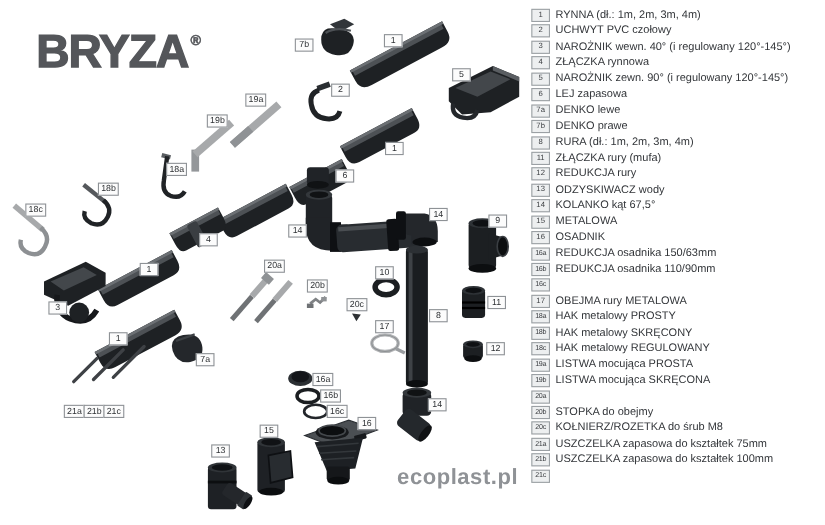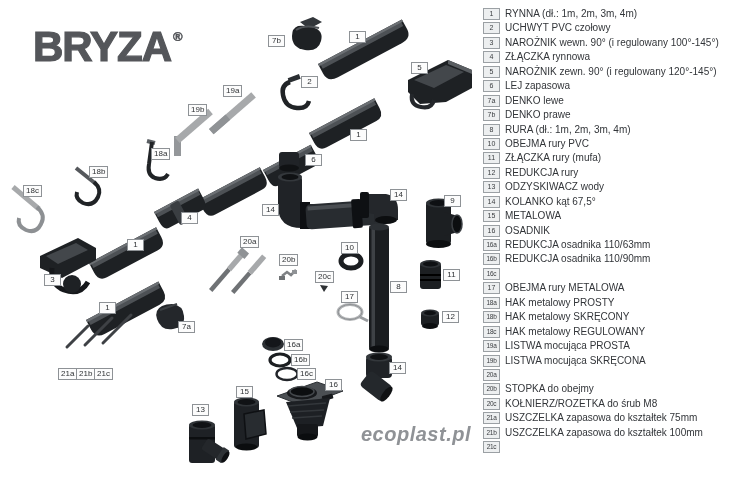--- a/index.html
+++ b/index.html
@@ -2,21 +2,21 @@
 <html><head>
 <meta charset="utf-8">
 <style>
   html,body{margin:0;padding:0;background:#fff;}
   .page{position:relative;width:750px;height:477px;background:#ffffff;overflow:hidden;
         font-family:"Liberation Sans","DejaVu Sans",sans-serif;}
   .logo{position:absolute;left:33px;top:26px;font-weight:bold;font-size:42px;color:#54565a;
         letter-spacing:-1px;-webkit-text-stroke:1.2px #54565a;line-height:1;}
   .logo .reg{font-size:13px;-webkit-text-stroke:0.5px #54565a;position:relative;top:-20px;left:2px;}
   .watermark{position:absolute;left:361px;top:423px;font-size:20px;font-weight:bold;color:#8f9296;
-        letter-spacing:0.5px;font-style:italic;}
+        letter-spacing:0.5px;}
   .diagram-svg{position:absolute;left:0;top:0;}
   .callout{position:absolute;min-width:11px;height:10px;line-height:10px;padding:0 2px;
         border:1px solid #8e9296;background:#fcfcfc;font-size:8px;text-align:center;color:#2e3134;}
   .legend{position:absolute;left:483px;top:8px;width:266px;}
   .legend-row{display:flex;align-items:flex-start;height:14.45px;}
   .num-box{flex:none;width:15px;height:10px;line-height:10px;border:1px solid #9ba0a4;
         background:#edeff0;font-size:7px;text-align:center;color:#3a3d40;margin-right:5px;}
   .num-box.small{font-size:6.5px;letter-spacing:-0.3px;}
   .legend-label{font-size:10px;color:#323539;white-space:nowrap;}
 </style>
@@ -271,21 +271,21 @@
       <div class="legend-row">
         <span class="num-box">1</span>
         <span class="legend-label">RYNNA (dł.: 1m, 2m, 3m, 4m)</span>
       </div>
       <div class="legend-row">
         <span class="num-box">2</span>
         <span class="legend-label">UCHWYT PVC czołowy</span>
       </div>
       <div class="legend-row">
         <span class="num-box">3</span>
-        <span class="legend-label">NAROŻNIK wewn. 90° (i regulowany 100°-145°)</span>
+        <span class="legend-label">NAROŻNIK wewn. 40° (i regulowany 120°-145°)</span>
       </div>
       <div class="legend-row">
         <span class="num-box">4</span>
         <span class="legend-label">ZŁĄCZKA rynnowa</span>
       </div>
       <div class="legend-row">
         <span class="num-box">5</span>
         <span class="legend-label">NAROŻNIK zewn. 90° (i regulowany 120°-145°)</span>
       </div>
       <div class="legend-row">
@@ -298,24 +298,20 @@
       </div>
       <div class="legend-row">
         <span class="num-box">7b</span>
         <span class="legend-label">DENKO prawe</span>
       </div>
       <div class="legend-row">
         <span class="num-box">8</span>
         <span class="legend-label">RURA (dł.: 1m, 2m, 3m, 4m)</span>
       </div>
       <div class="legend-row">
-        <span class="num-box">10</span>
-        <span class="legend-label">OBEJMA rury PVC</span>
-      </div>
-      <div class="legend-row">
         <span class="num-box">11</span>
         <span class="legend-label">ZŁĄCZKA rury (mufa)</span>
       </div>
       <div class="legend-row">
         <span class="num-box">12</span>
         <span class="legend-label">REDUKCJA rury</span>
       </div>
       <div class="legend-row">
         <span class="num-box">13</span>
         <span class="legend-label">ODZYSKIWACZ wody</span>
@@ -327,21 +323,21 @@
       <div class="legend-row">
         <span class="num-box">15</span>
         <span class="legend-label">METALOWA</span>
       </div>
       <div class="legend-row">
         <span class="num-box">16</span>
         <span class="legend-label">OSADNIK</span>
       </div>
       <div class="legend-row">
         <span class="num-box small">16a</span>
-        <span class="legend-label">REDUKCJA osadnika 110/63mm</span>
+        <span class="legend-label">REDUKCJA osadnika 150/63mm</span>
       </div>
       <div class="legend-row">
         <span class="num-box small">16b</span>
         <span class="legend-label">REDUKCJA osadnika 110/90mm</span>
       </div>
       <div class="legend-row">
         <span class="num-box small">16c</span>
       </div>
       <div class="legend-row">
         <span class="num-box">17</span>

